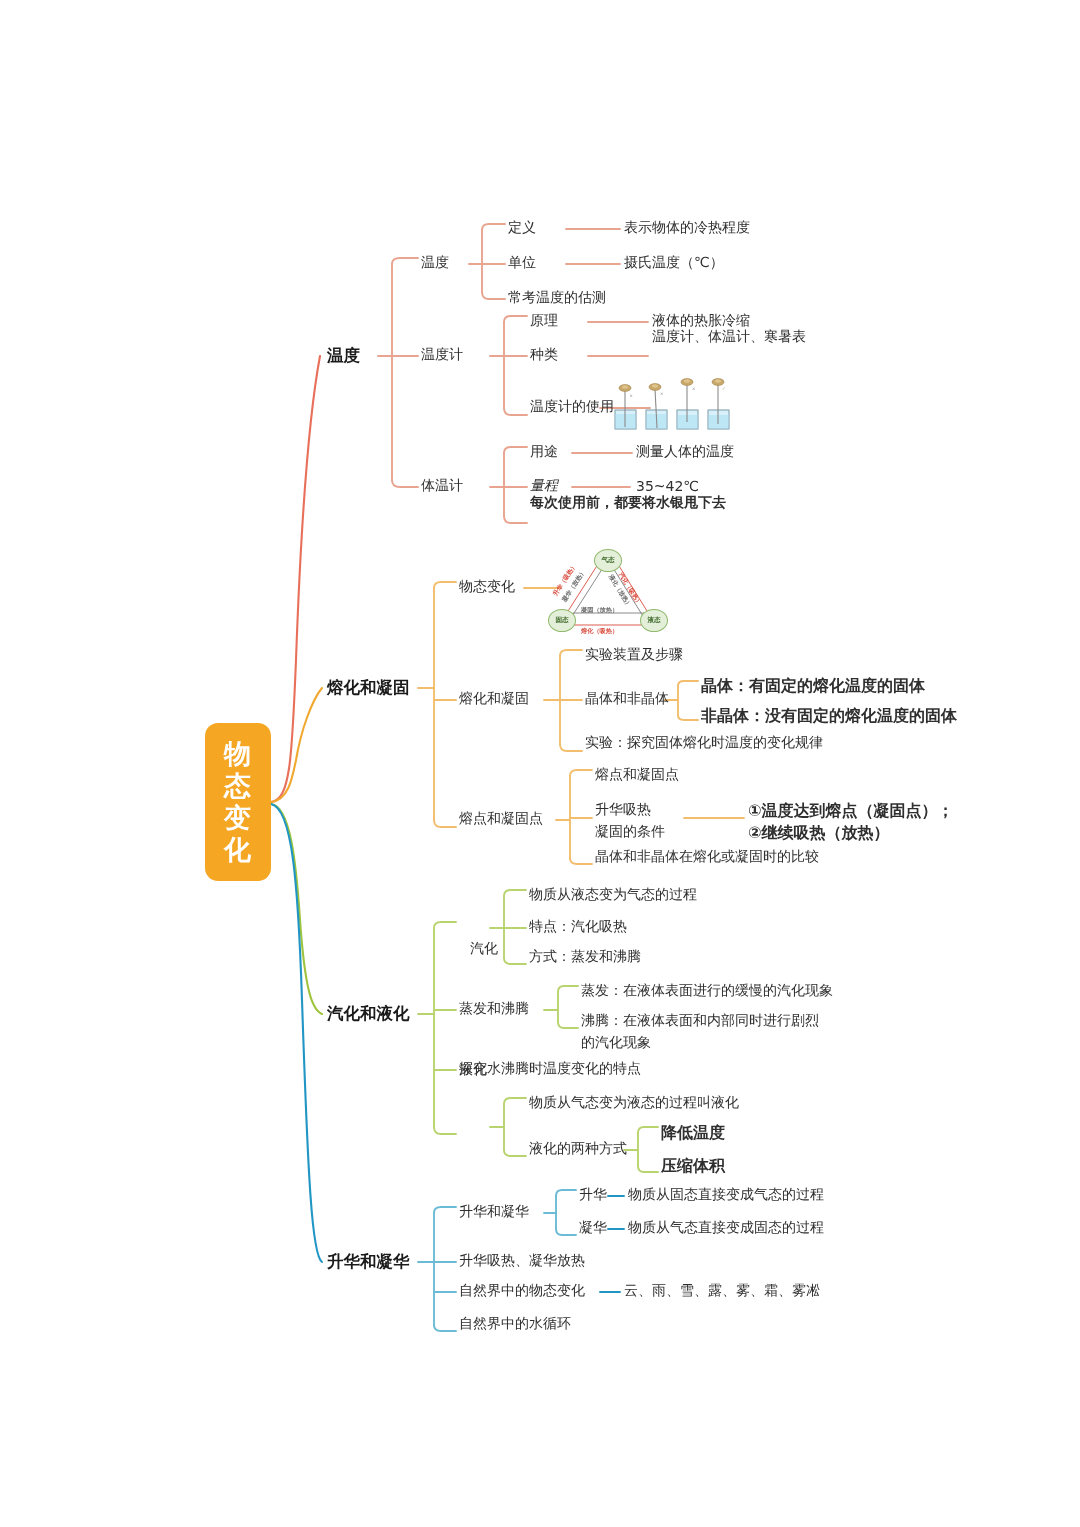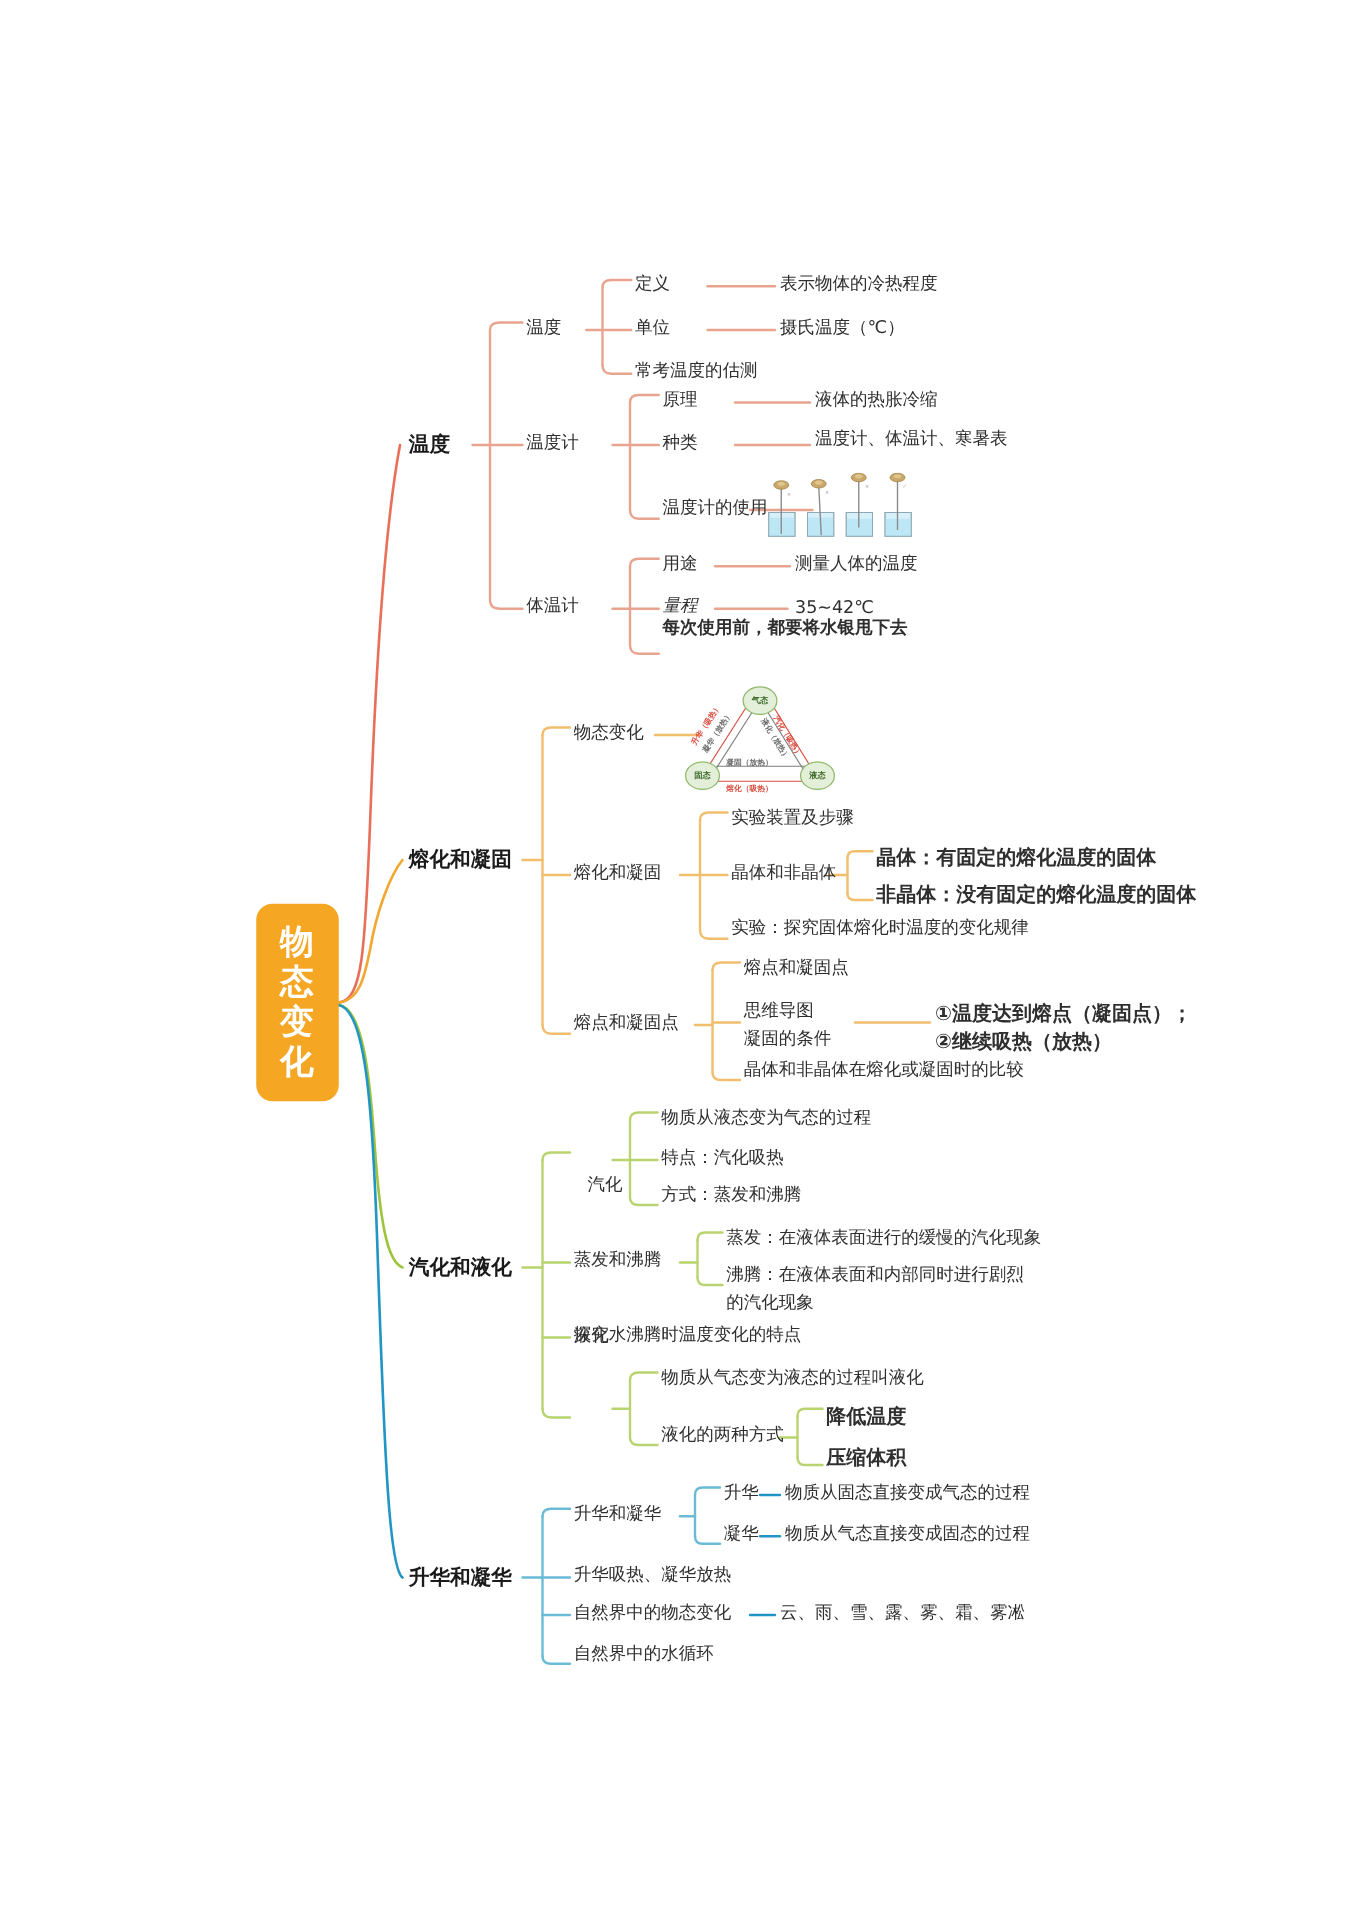--- a/index.html
+++ b/index.html
@@ -210,21 +210,21 @@
 
   <div class="n" style="left:508px;top:218px;">定义</div>
   <div class="n" style="left:624px;top:218px;">表示物体的冷热程度</div>
   <div class="n" style="left:508px;top:253px;">单位</div>
   <div class="n" style="left:624px;top:253px;">摄氏温度（℃）</div>
   <div class="n" style="left:508px;top:288px;">常考温度的估测</div>
 
   <div class="n" style="left:530px;top:311px;">原理</div>
   <div class="n" style="left:652px;top:311px;">液体的热胀冷缩</div>
   <div class="n" style="left:530px;top:345px;">种类</div>
-  <div class="n" style="left:652px;top:342px;">温度计、体温计、寒暑表</div>
+  <div class="n" style="left:652px;top:327px;">温度计、体温计、寒暑表</div>
   <div class="n" style="left:530px;top:397px;">温度计的使用</div>
 
   <div class="n" style="left:530px;top:442px;">用途</div>
   <div class="n" style="left:636px;top:442px;">测量人体的温度</div>
   <div class="n" style="left:530px;top:476px;font-style:italic;">量程</div>
   <div class="n" style="left:636px;top:477px;">35~42℃</div>
   <div class="n" style="left:530px;top:493px;font-weight:bold;">每次使用前，都要将水银甩下去</div>
 
   <div id="beakers">
     <svg width="124" height="54" viewBox="0 0 124 54">
@@ -279,21 +279,21 @@
   <div class="n" style="left:459px;top:689px;">熔化和凝固</div>
   <div class="n" style="left:459px;top:809px;">熔点和凝固点</div>
 
   <div class="n" style="left:585px;top:645px;">实验装置及步骤</div>
   <div class="n" style="left:585px;top:689px;">晶体和非晶体</div>
   <div class="n sm" style="left:701px;top:675px;">晶体：有固定的熔化温度的固体</div>
   <div class="n sm" style="left:701px;top:705px;">非晶体：没有固定的熔化温度的固体</div>
   <div class="n" style="left:585px;top:733px;">实验：探究固体熔化时温度的变化规律</div>
 
   <div class="n" style="left:595px;top:765px;">熔点和凝固点</div>
-  <div class="n" style="left:595px;top:800px;">思维导图</div>
+  <div class="n" style="left:595px;top:800px;">升华吸热</div>
   <div class="n" style="left:595px;top:822px;">凝固的条件</div>
   <div class="n sm" style="left:748px;top:800px;">①温度达到熔点（凝固点）；</div>
   <div class="n sm" style="left:748px;top:822px;">②继续吸热（放热）</div>
   <div class="n" style="left:595px;top:847px;">晶体和非晶体在熔化或凝固时的比较</div>
 
   <div id="tri">
     <svg width="160" height="92" viewBox="0 0 160 92" style="position:absolute;left:0;top:0;">
 
       <line x1="35" y1="72" x2="72" y2="14" stroke="#D94B3D" stroke-width="0.9"></line>
       <line x1="41" y1="74" x2="78" y2="16" stroke="#7d7d7d" stroke-width="0.9"></line>

